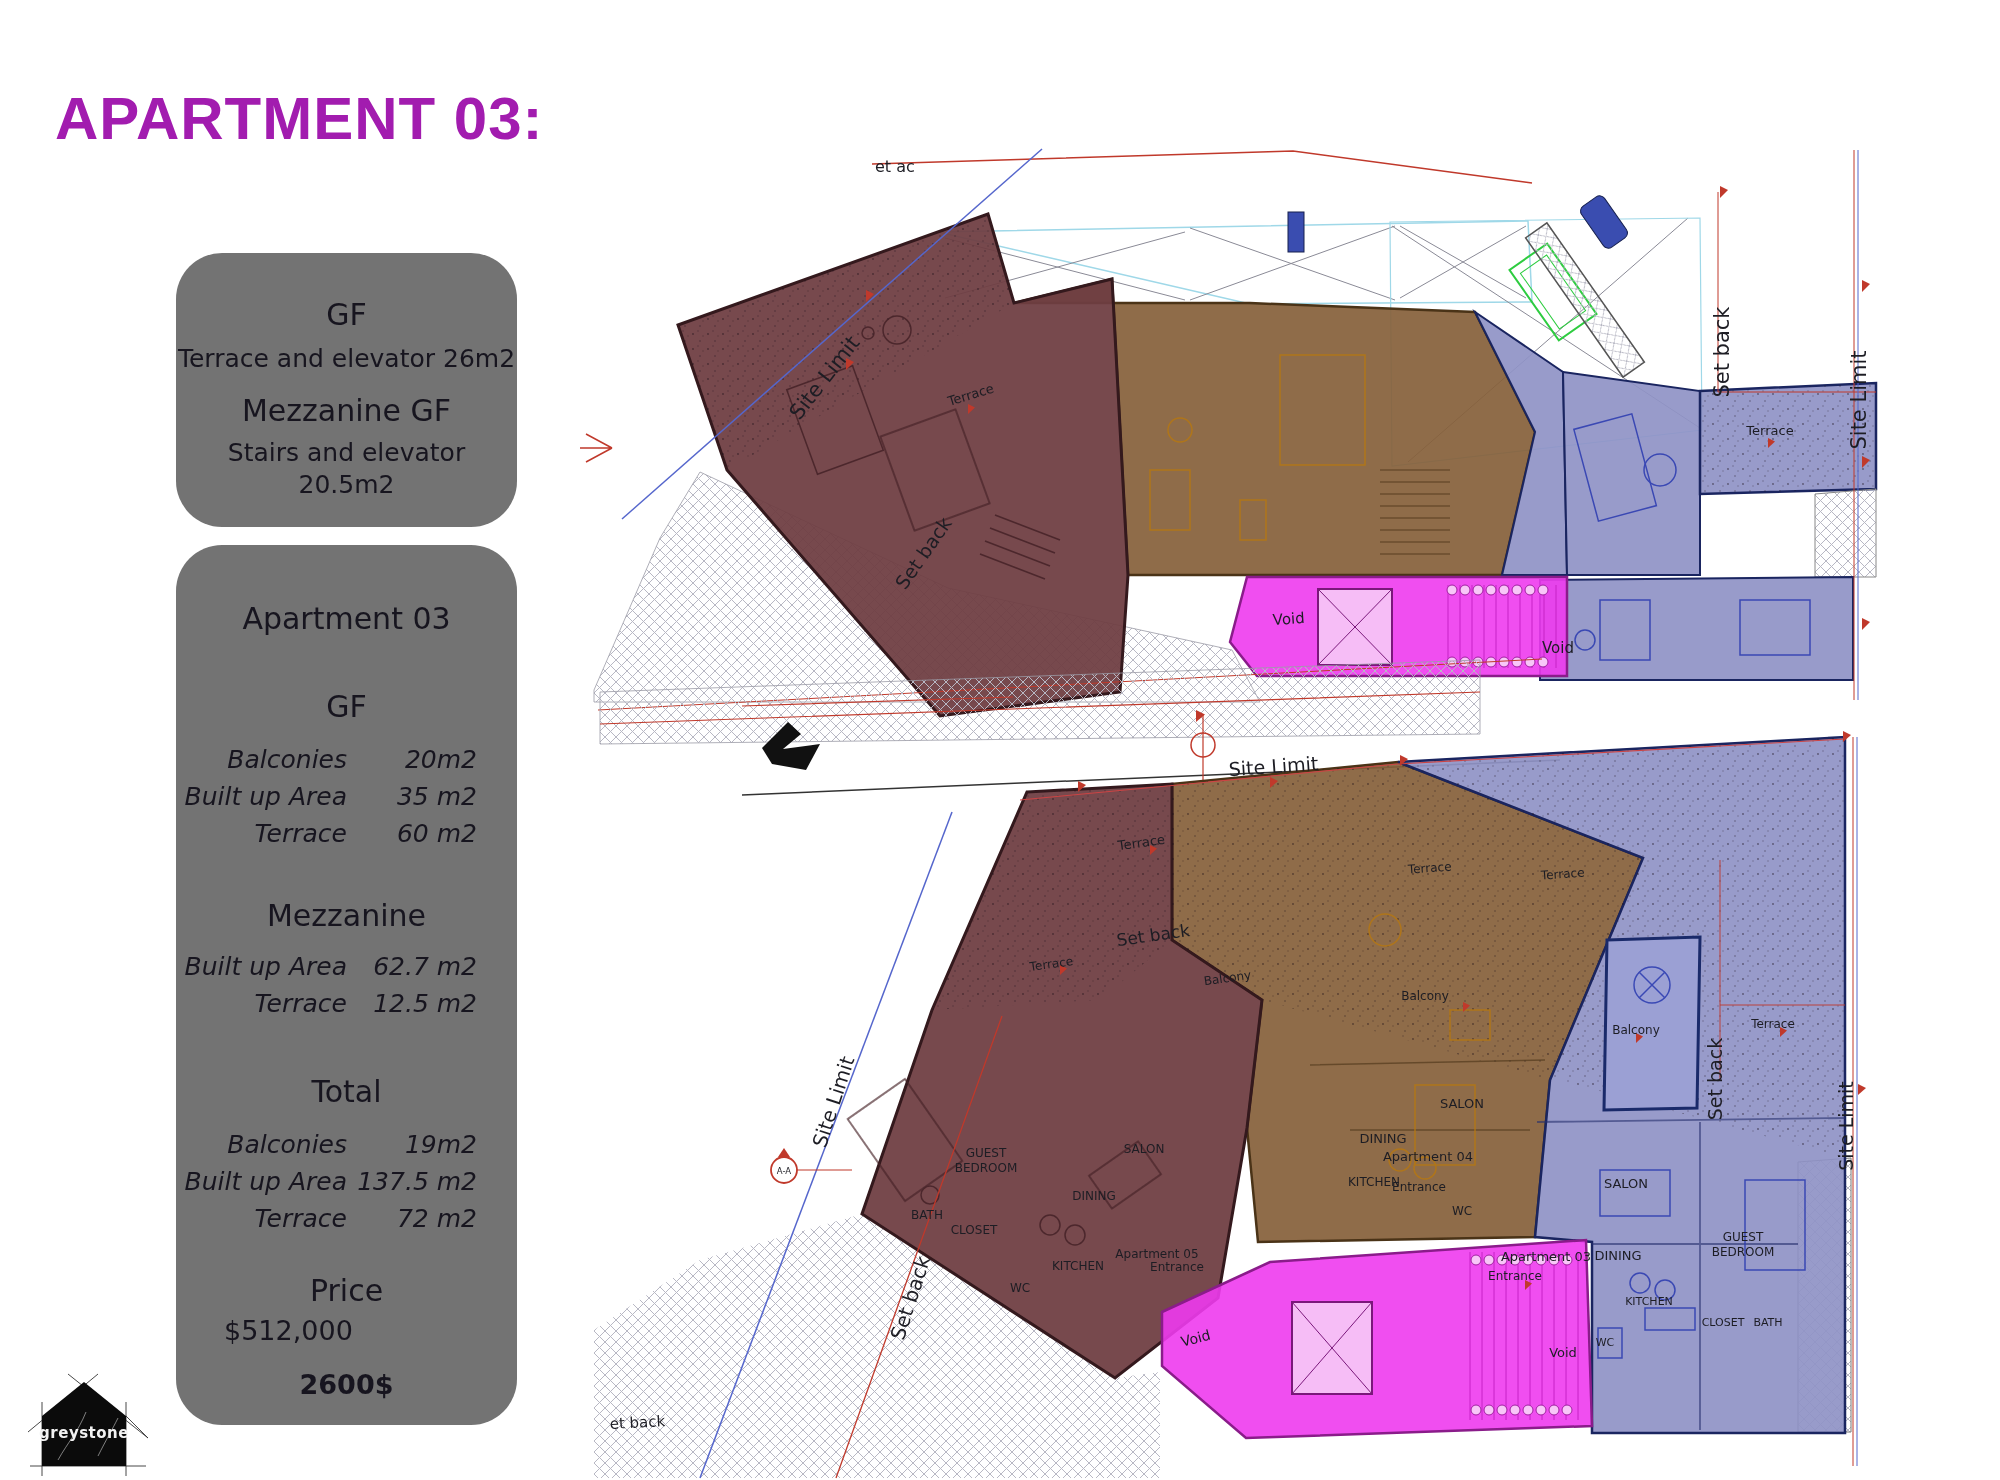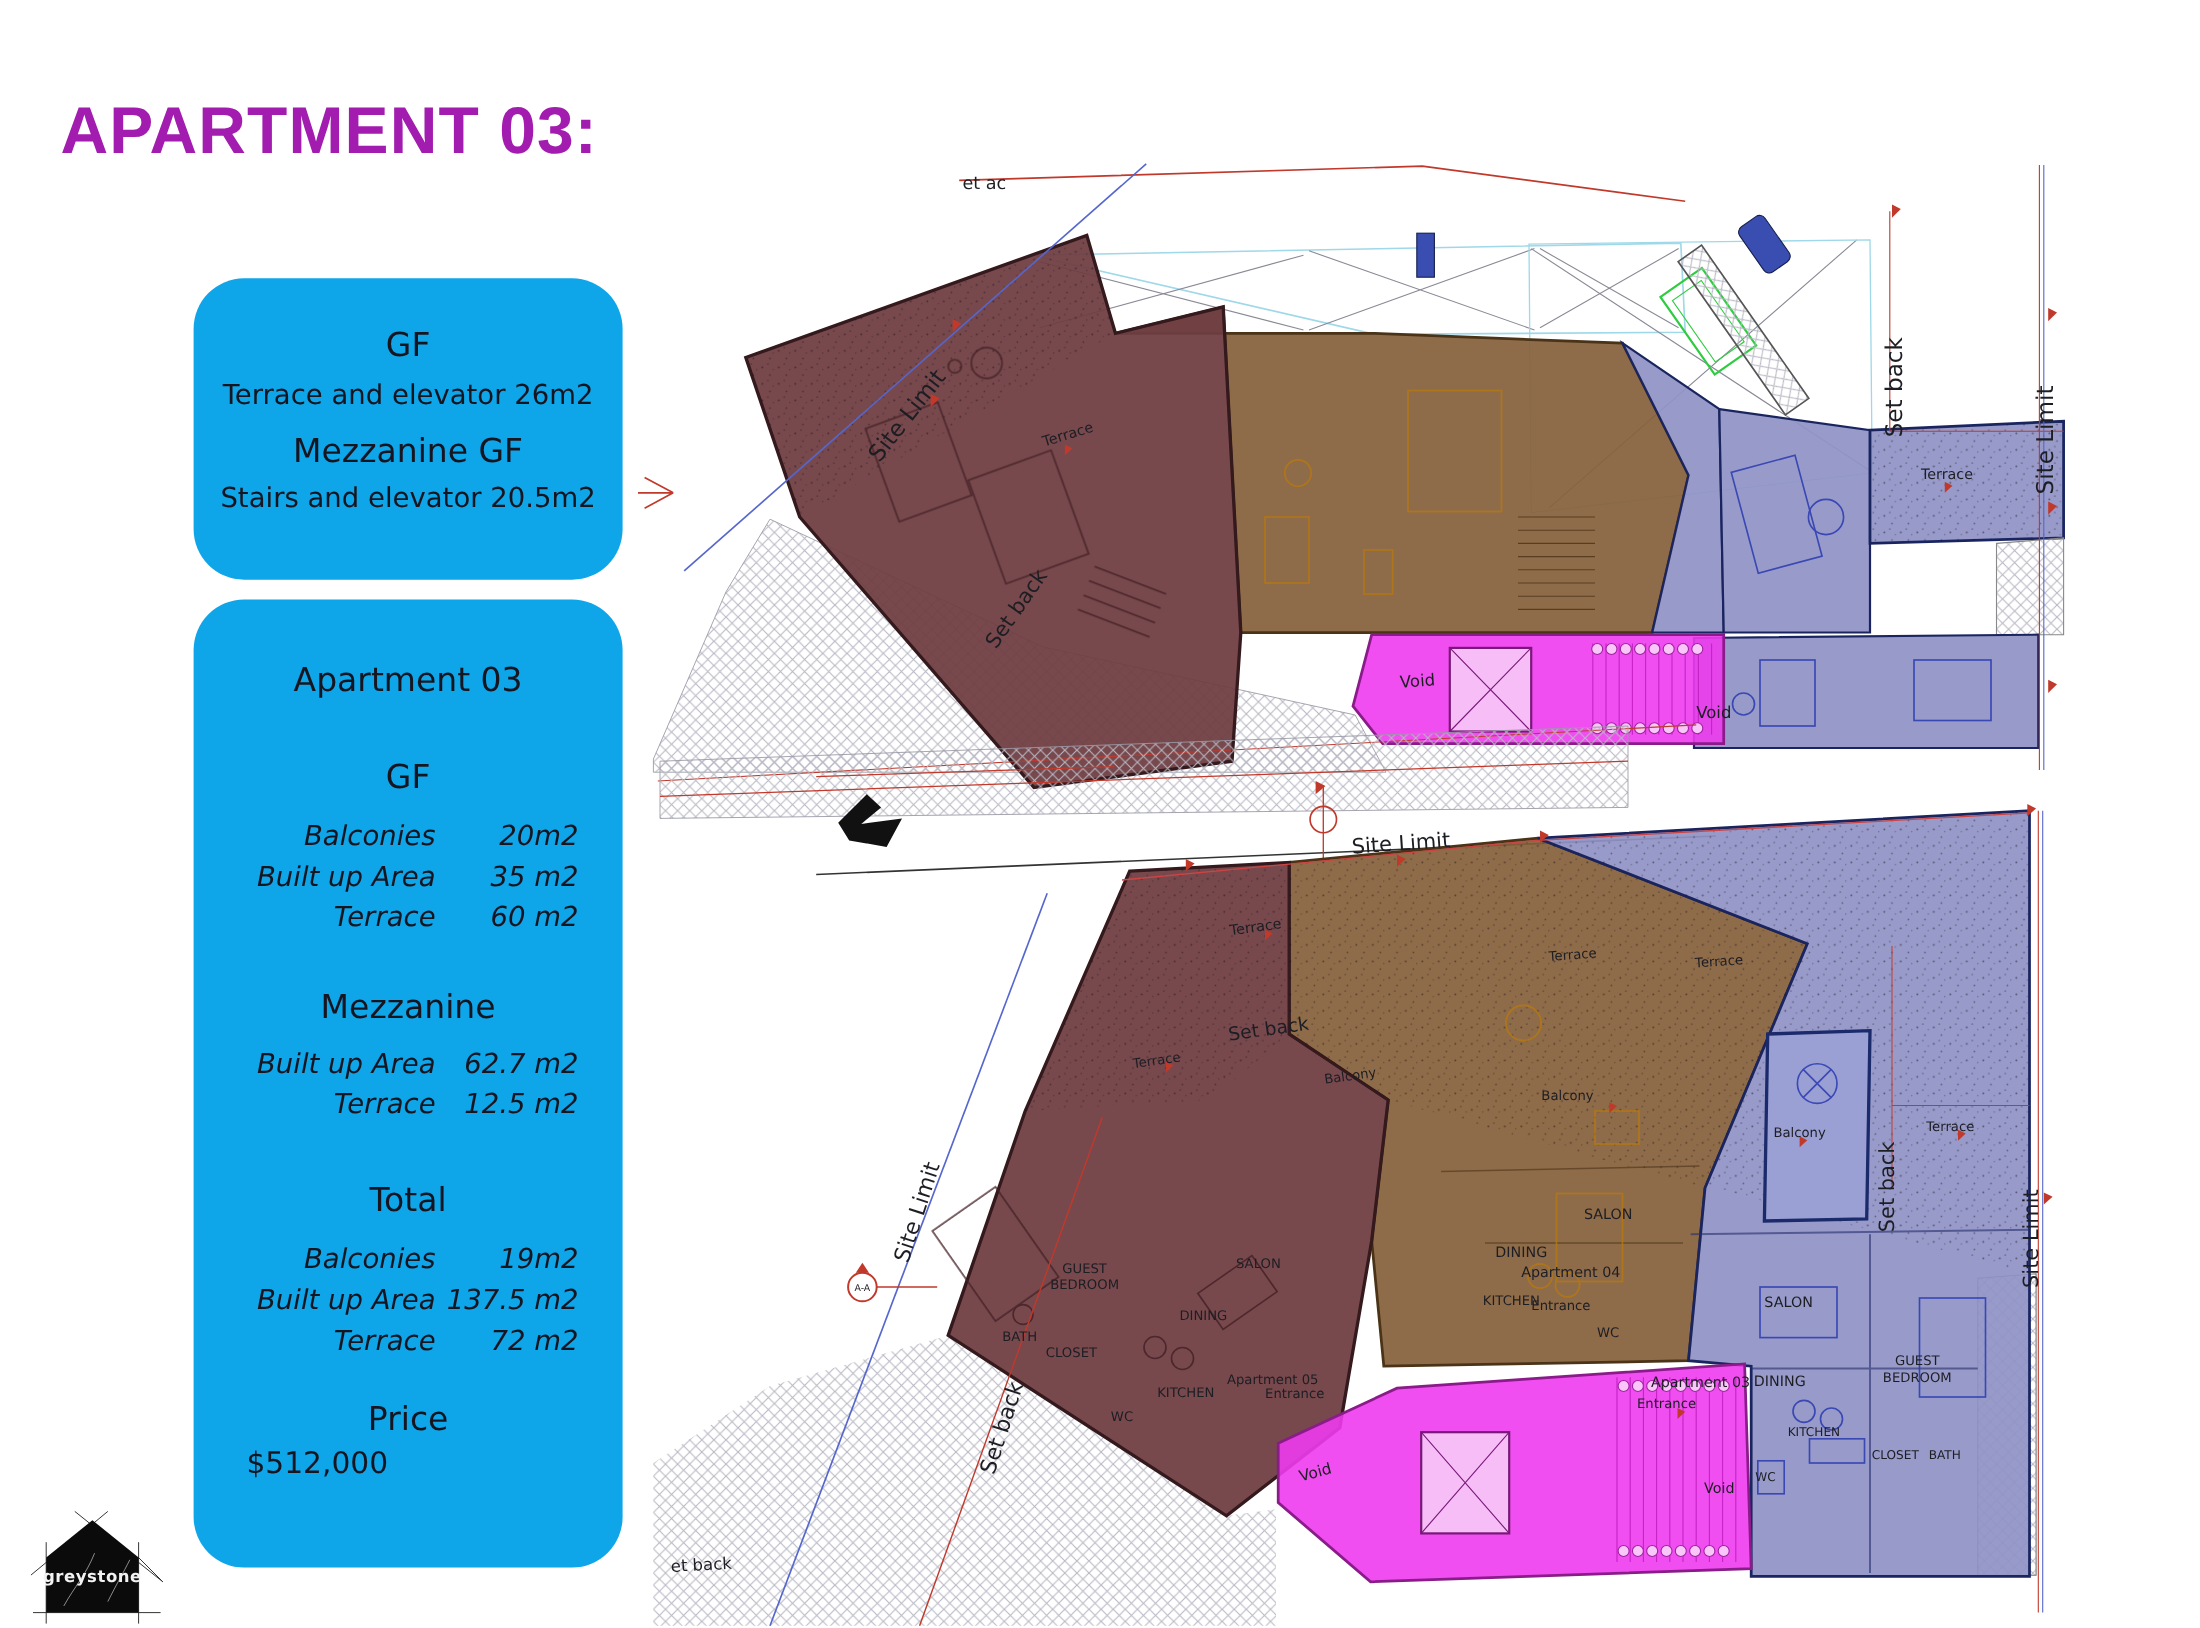--- a/index.html
+++ b/index.html
@@ -1,20 +1,20 @@
 <!DOCTYPE html>
 <html><head>
 <meta charset="utf-8">
 <style>
   html,body{margin:0;padding:0;}
   body{width:2000px;height:1480px;position:relative;background:#ffffff;overflow:hidden;
        font-family:"DejaVu Sans","Liberation Sans",sans-serif;color:#17151f;}
   .page-title{position:absolute;left:55px;top:84px;font-family:"Liberation Sans",sans-serif;
        font-weight:800;font-size:60px;letter-spacing:1px;color:#a21caf;}
-  .card{position:absolute;left:176px;width:390px;background:#0ea5e9;border-radius:46px;
+  .card{position:absolute;left:176px;width:341px;background:#737373;border-radius:46px;
        text-align:center;color:#17151f;}
   .card1{top:253px;height:274px;}
   .card2{top:545px;height:880px;}
   .h{font-size:30px;line-height:36px;}
   .t{font-size:25px;line-height:32px;}
   .card1 .h1a{margin-top:44px;}
   .card1 .t1a{margin-top:10px;}
   .card1 .h1b{margin-top:18px;}
   .card1 .t1b{margin-top:8px;}
   .c2-title{margin-top:56px;}
@@ -87,20 +87,21 @@
       <span class="val">137.5 m2</span>
       </div>
     <div class="row">
       <span class="lbl">Terrace</span>
       <span class="val">72 m2</span>
       </div>
   </div>
 
   <div class="h c2-price">Price</div>
   <div class="price-line">$512,000</div>
+  <div class="rent-line">2600$</div>
 </div>
 
 <svg class="plan-svg" viewBox="580 140 1420 1340">
   <defs>
     <pattern id="xh" width="11" height="11" patternUnits="userSpaceOnUse">
       <path d="M0,11 L11,0 M0,0 L11,11" stroke="#b8b8c4" stroke-width="1" fill="none"></path>
     </pattern>
     <pattern id="speckDark" width="15" height="15" patternUnits="userSpaceOnUse">
       <circle cx="3" cy="4" r="0.9" fill="rgba(25,12,22,0.5)"></circle>
       <circle cx="10" cy="11" r="0.8" fill="rgba(25,12,22,0.45)"></circle>

